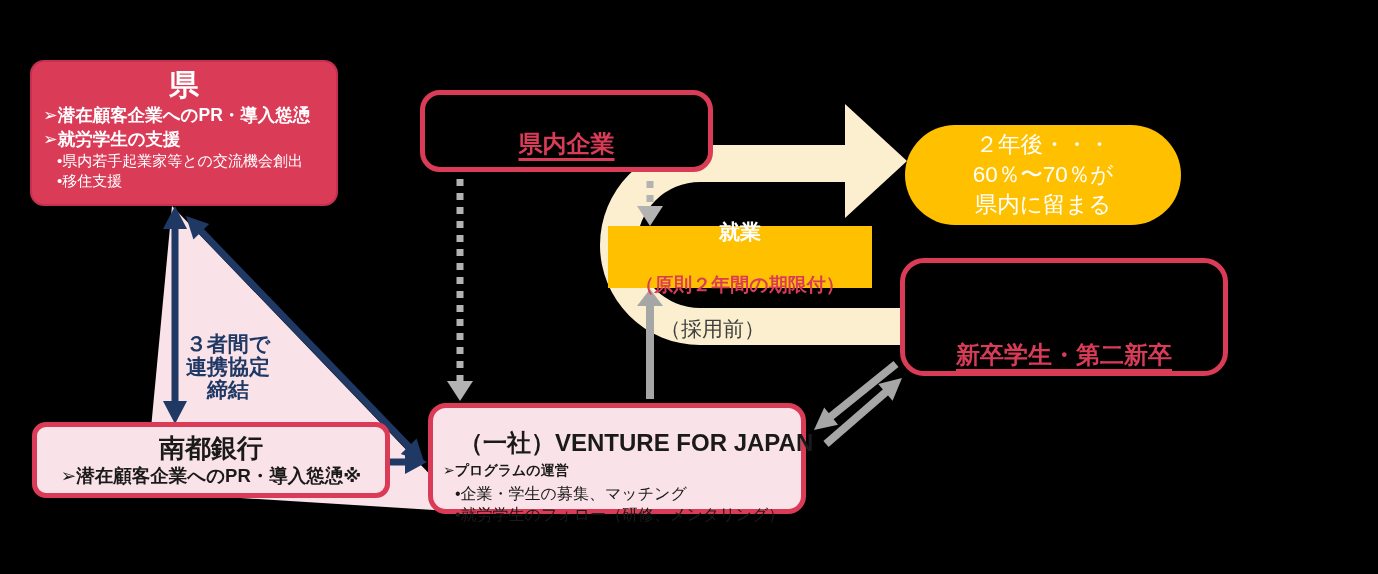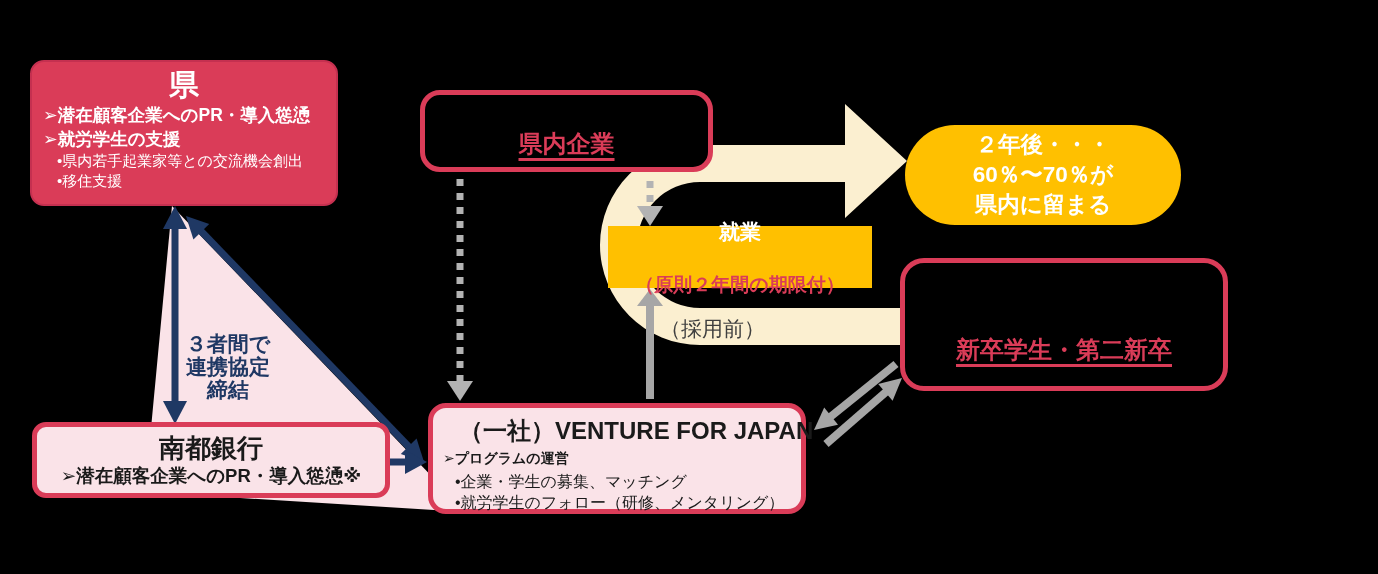--- a/index.html
+++ b/index.html
@@ -24,51 +24,51 @@
   .pref .title{text-align:center;font-size:30px;font-weight:bold;line-height:36px;}
   .pref .bullet{font-size:17.5px;font-weight:bold;line-height:24px;white-space:nowrap;}
   .pref .subbullet{font-size:15px;font-weight:normal;line-height:20px;padding-left:14px;white-space:nowrap;}
 
   
   .outline-box{
     background:#000;border:5px solid var(--crimson);border-radius:20px;
     display:flex;justify-content:center;align-items:flex-end;
   }
   .companies{left:420px;top:90px;width:293px;height:82px;padding-bottom:7px;}
-  .students{left:900px;top:258px;width:328px;height:133px;border-radius:24px;padding-bottom:20px;}
+  .students{left:900px;top:258px;width:328px;height:118px;border-radius:24px;padding-bottom:0;}
   .red-label{
     color:var(--crimson);font-weight:bold;font-size:24px;white-space:nowrap;
     text-decoration:underline;text-decoration-thickness:2.5px;text-underline-offset:6px;
   }
 
   
   .outcome{
     left:905px;top:125px;width:276px;height:100px;background:var(--gold);
     border-radius:50px;display:flex;flex-direction:column;justify-content:center;
-    align-items:center;color:#fff;font-weight:bold;font-size:22.5px;line-height:30px;
+    align-items:center;color:#fff;font-weight:normal;font-size:22.5px;line-height:30px;
     text-align:center;
   }
   .employment{
     left:608px;top:226px;width:264px;height:62px;background:var(--gold);
     display:flex;flex-direction:column;justify-content:center;align-items:center;gap:28px;
   }
   .employment .l1{color:#fff;font-weight:bold;font-size:21px;line-height:27px;}
   .employment .l2{color:var(--crimson);font-weight:bold;font-size:19px;line-height:24px;white-space:nowrap;}
 
   
   .pink-box{background:var(--pink);border:5px solid var(--crimson);}
   .bank{
     left:32px;top:422px;width:358px;height:76px;border-radius:14px;
     display:flex;flex-direction:column;justify-content:center;align-items:center;color:var(--darktext);
   }
   .bank .title{font-size:26px;font-weight:bold;line-height:30px;}
   .bank .bullet{font-size:18.5px;font-weight:bold;line-height:25px;white-space:nowrap;}
   .vfj{
     left:428px;top:403px;width:378px;height:111px;border-radius:18px;
-    color:var(--darktext);padding:8px 8px 0 10px;
+    color:var(--darktext);padding:20px 8px 0 10px;
   }
   .vfj .title{font-size:24px;font-weight:bold;line-height:30px;padding-left:16px;white-space:nowrap;}
   .vfj .bullet{font-size:14px;font-weight:bold;line-height:25px;white-space:nowrap;}
   .vfj .subbullet{font-size:16px;font-weight:normal;line-height:21px;padding-left:12px;white-space:nowrap;}
 
   
   .agreement{
     left:148px;top:332px;width:160px;color:var(--navy);font-weight:bold;
     font-size:21px;line-height:23px;text-align:center;
   }

